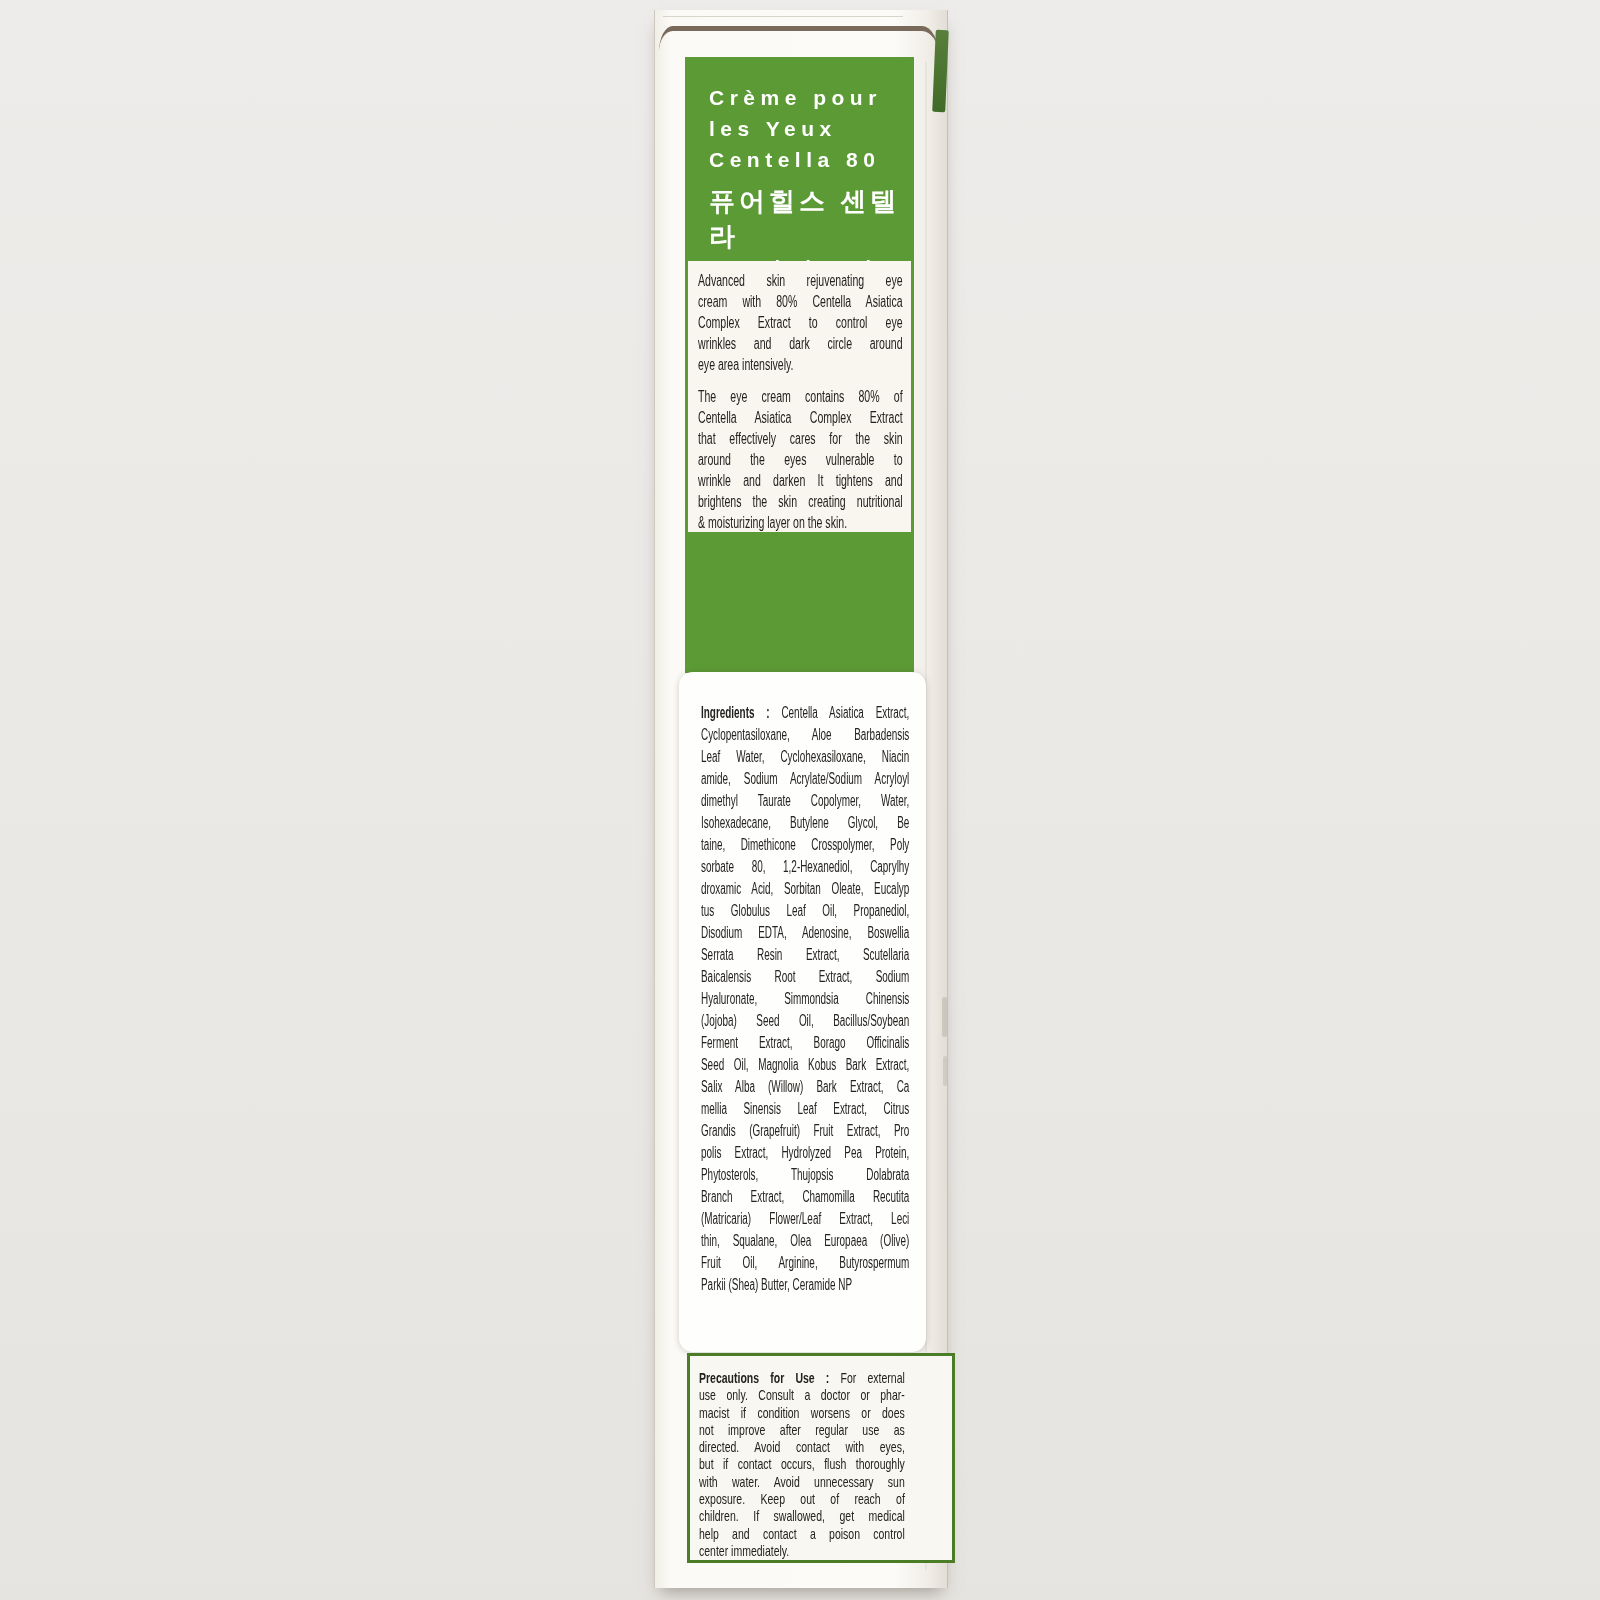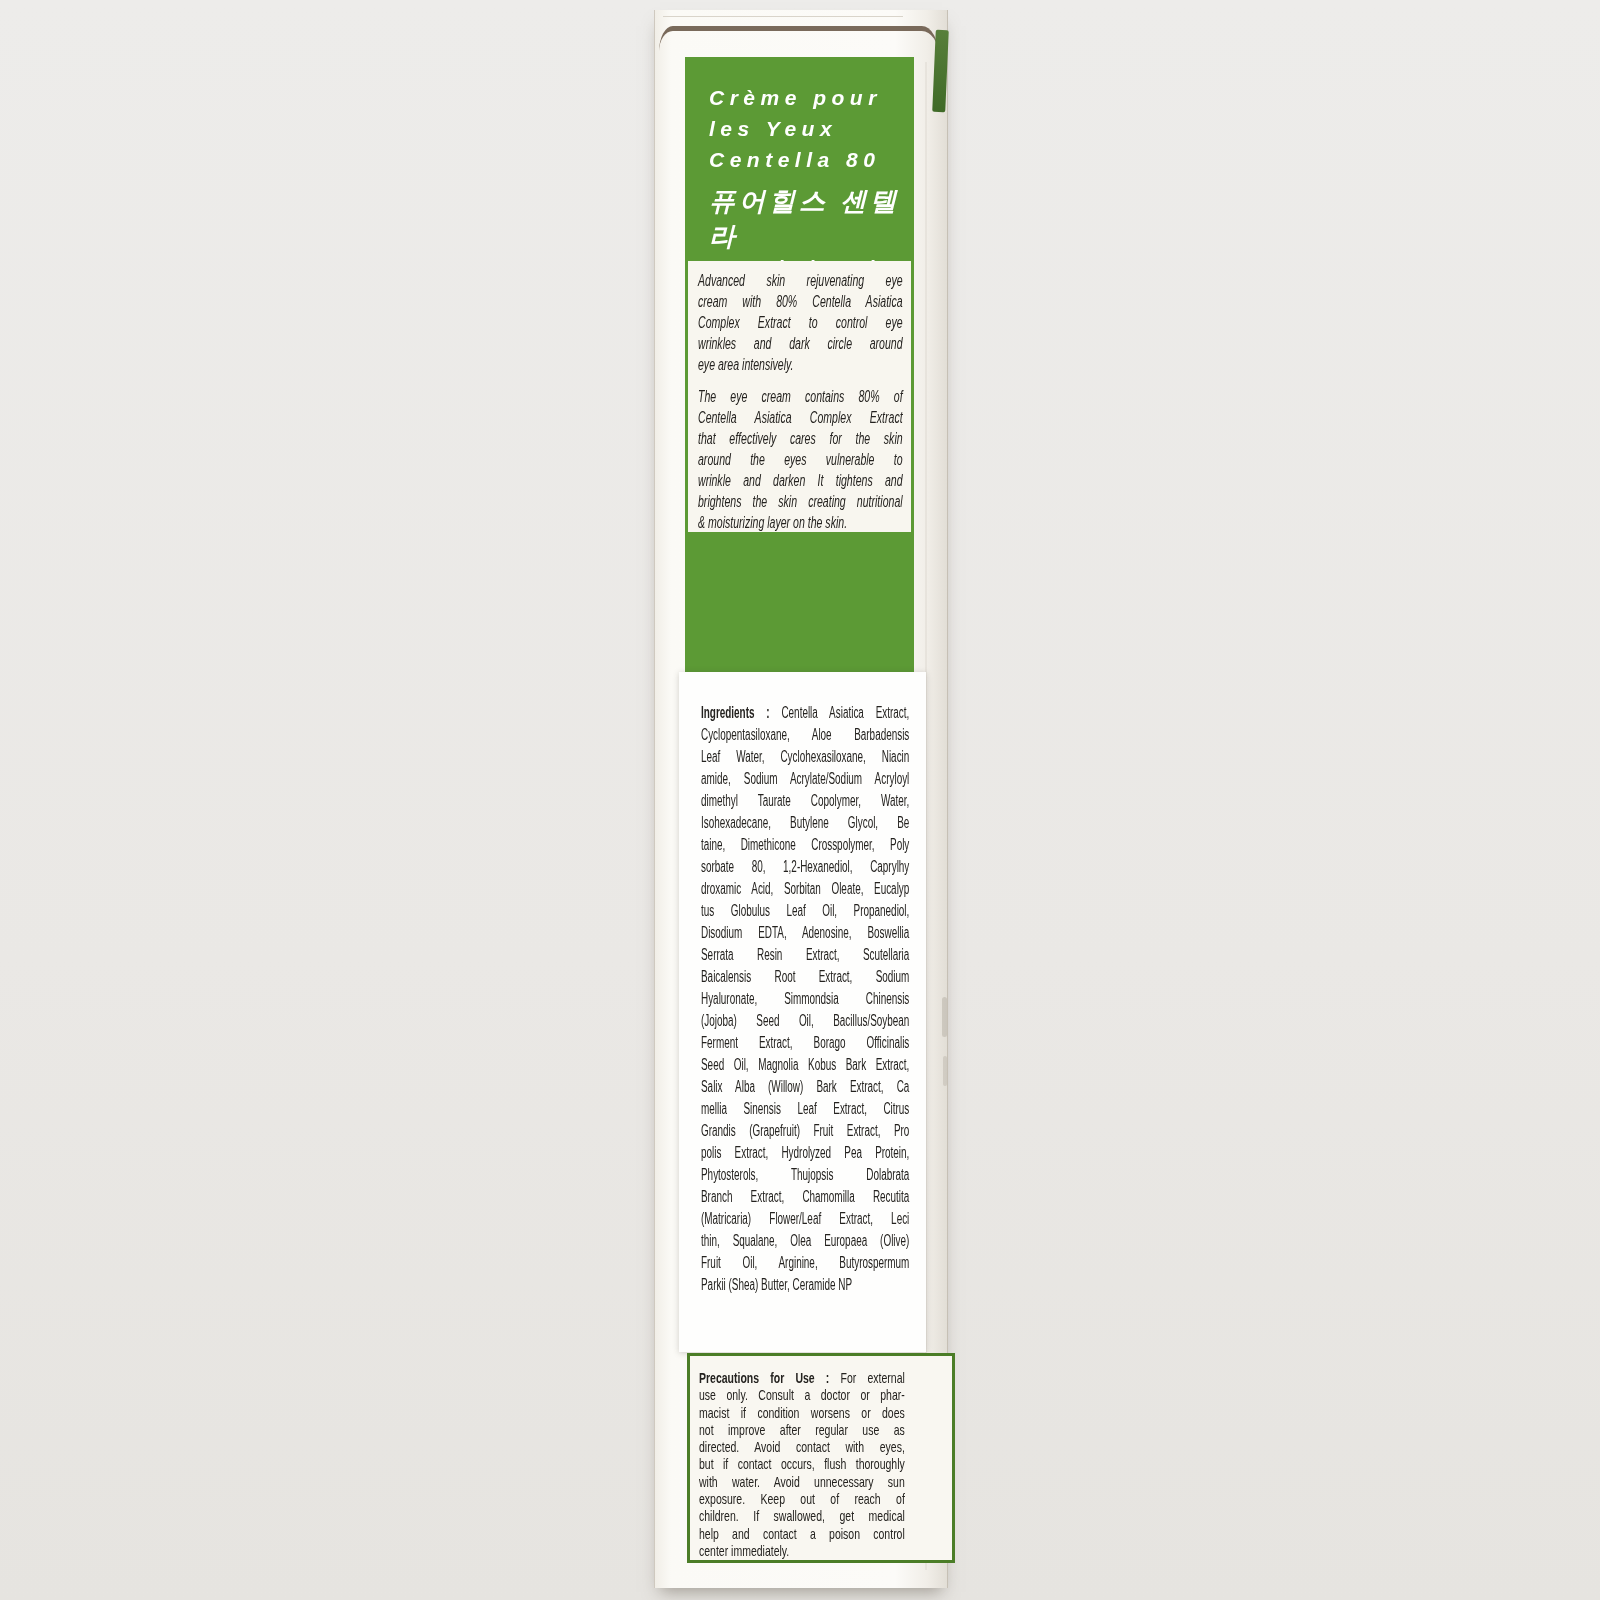--- a/index.html
+++ b/index.html
@@ -13,39 +13,39 @@
        box-shadow:0 10px 16px -6px rgba(95,88,76,.5);}
   .flap-line{position:absolute;left:8px;right:44px;top:6px;height:1px;background:#d9d4ca;}
   .seam{position:absolute;left:4px;right:8px;top:16px;height:26px;
         border-top:5px solid #6f5e4e;border-radius:16px 20px 0 0/30px 36px 0 0;opacity:.92;}
   .crease{position:absolute;left:270px;top:52px;bottom:18px;width:2px;background:rgba(110,100,85,.08);}
   .edge-mark-a{position:absolute;left:287px;top:987px;width:5px;height:40px;background:rgba(150,143,130,.30);border-radius:3px;}
   .edge-mark-b{position:absolute;left:288px;top:1046px;width:4px;height:30px;background:rgba(150,143,130,.25);border-radius:3px;}
   .sliver{position:absolute;left:934px;top:30px;width:13px;height:82px;
           background:linear-gradient(180deg,#587f3b,#3f6a27);transform:rotate(2.5deg);border-radius:2px;}
   
-  .green-wrap{position:absolute;left:30px;top:47px;width:229px;height:616px;background:#5c9a35;font-style:italic;}
+  .green-wrap{position:absolute;left:30px;top:47px;width:229px;height:616px;background:#5c9a35;}
   .header-fr{padding:25px 0 0 24px;font-size:21px;line-height:31px;letter-spacing:5.5px;
              color:#fff;white-space:pre-line;font-weight:600;}
   .header-kr{margin-top:9px;padding-left:24px;font-size:26px;line-height:35px;letter-spacing:4px;
              color:#fff;white-space:pre-line;font-weight:600;}
   .wb{position:absolute;left:3px;width:223px;background:#f8f6ef;overflow:visible;}
   .wb1{top:204px;height:271px;}
   .wb2{top:488px;height:125px;}
   .tx{position:absolute;left:10px;transform-origin:0 0;}
   .wb1 .tx{top:9px;transform:scaleX(.66);width:310px;font-size:16px;line-height:21px;}
   .wb2 .tx{top:11px;transform:scaleX(.66);width:310px;font-size:16px;line-height:21px;}
   .jl{white-space:pre-line;text-align:justify;text-align-last:justify;}
   .j1{text-align:justify;text-align-last:justify;white-space:normal;}
   .ll{text-align:left;white-space:nowrap;}
   .gap{height:11px;}
   b{font-weight:bold;}
   
   .label{position:absolute;left:24px;top:662px;width:247px;height:680px;background:#fefefd;
-         border-radius:0;box-shadow:0 1px 6px rgba(60,55,45,.22);}
+         border-radius:14px;box-shadow:0 1px 6px rgba(60,55,45,.22);}
   .label .tx{left:22px;top:30px;transform:scaleX(.62);width:336px;font-size:16px;line-height:22px;}
   
   .prec{position:absolute;left:32px;top:1343px;width:268px;height:210px;box-sizing:border-box;
         background:#f9f7f1;border:3px solid #4b7d27;}
   .prec .tx{left:9px;top:13px;transform:scaleX(.70);width:294px;font-size:15px;line-height:17.3px;}
 </style>
 </head>
 <body>
 
 <div class="stage">

